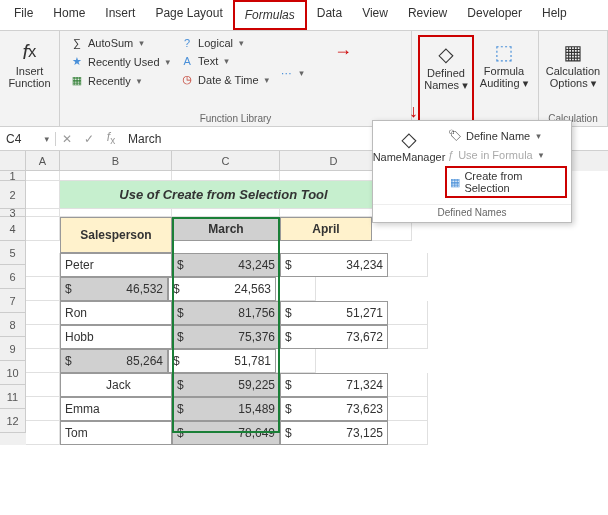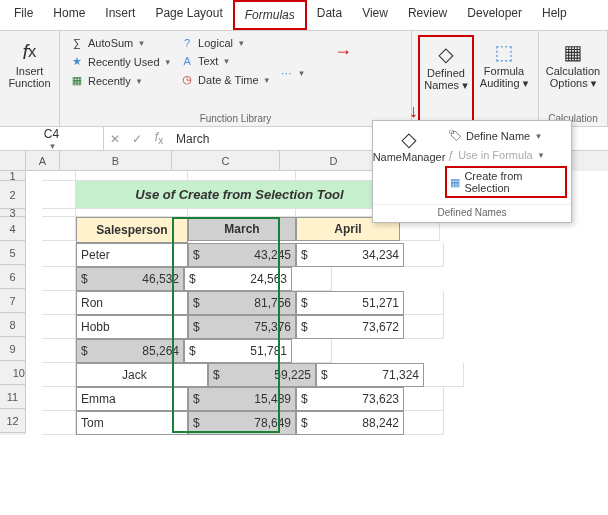--- a/index.html
+++ b/index.html
@@ -20,30 +20,30 @@
   .big-btn .lbl { text-align: center; font-size: 11px; line-height: 1.1; }
   .big-btn.boxed { border: 2px solid #c00; }
   .col-btns { display: flex; flex-direction: column; gap: 2px; }
   .small-btn { display: flex; align-items: center; gap: 4px; padding: 2px 4px; cursor: pointer; font-size: 11px; white-space: nowrap; }
   .small-btn .ic { width: 14px; text-align: center; }
   .chev { font-size: 9px; color: #666; margin-left: 2px; }
   .arrow-red { position: absolute; color: #c00; font-size: 18px; font-weight: bold; }
   
   
   .formula-bar { display: flex; align-items: center; border-bottom: 1px solid #d0d0d0; height: 24px; }
-  .namebox { width: 104px; border-right: 1px solid #d0d0d0; padding: 0 6px; display:flex; align-items:center; justify-content:space-between;flex-direction:column;}
+  .namebox { width: 56px; border-right: 1px solid #d0d0d0; padding: 0 6px; display:flex; align-items:center; justify-content:space-between;}
   .fb-btn { width: 22px; text-align: center; color: #999; }
   .fb-input { flex: 1; padding: 0 6px; }
   .corner { width: 26px; height: 20px; background: #f0f0f0; border-right: 1px solid #ccc; border-bottom: 1px solid #ccc; }
   .col-headers { display: flex; flex:1; background: #f0f0f0; }
   .col-h { border-right: 1px solid #ccc; border-bottom: 1px solid #ccc; height: 20px; text-align: center; font-size: 11px; line-height:20px; color:#555;}
   .row-headers { display: flex; flex-direction: column; background: #f0f0f0; }
   .row-h { width: 26px; border-bottom: 1px solid #ccc; border-right: 1px solid #ccc; text-align: center; font-size: 11px; color:#555;}
   .sheet { position: relative; }
-  .row { display: flex; margin-left: 16px; }
+  .row { display: flex; }
   .cell { border-right: 1px solid #e0e0e0; border-bottom: 1px solid #e0e0e0; padding: 0 4px; display:flex; align-items:center; font-size:12px;}
   
   .title-cell { background: #c6efce; font-weight: bold; font-style: italic; justify-content: center; font-size: 13px; }
   .hdr-cell { background: #fff2cc; font-weight: bold; justify-content: center; border: 1px solid #999; }
   .data-cell { border: 1px solid #999; }
   .money { justify-content: space-between; }
   .sel-col { background: #d0d0d0; }
   .sel-outline { position: absolute; border: 2px solid #1a7f37; pointer-events: none; }
   
   
@@ -206,21 +206,21 @@
   <div class="row-headers" id="rowheaders">
       <div class="row-h" style="height: 10px; line-height: 10px;">1</div>
       <div class="row-h" style="height: 28px; line-height: 28px;">2</div>
       <div class="row-h" style="height: 8px; line-height: 8px;">3</div>
       <div class="row-h" style="height: 24px; line-height: 24px;">4</div>
       <div class="row-h" style="height: 24px; line-height: 24px;">5</div>
       <div class="row-h" style="height: 24px; line-height: 24px;">6</div>
       <div class="row-h" style="height: 24px; line-height: 24px;">7</div>
       <div class="row-h" style="height: 24px; line-height: 24px;">8</div>
       <div class="row-h" style="height: 24px; line-height: 24px;">9</div>
-      <div class="row-h" style="height: 24px; line-height: 24px; text-align: right;">10</div>
+      <div class="row-h" style="height: 24px; line-height: 24px;">10</div>
       <div class="row-h" style="height: 24px; line-height: 24px;">11</div>
       <div class="row-h" style="height: 24px; line-height: 24px;">12</div>
     </div>
   <div class="sheet" id="sheet" style="position:relative;">
       <div class="row">
         <div class="cell " style="width: 34px; height: 10px;"></div>
         <div class="cell " style="width: 112px; height: 10px;"></div>
         <div class="cell " style="width: 108px; height: 10px;"></div>
         <div class="cell " style="width: 108px; height: 10px;"></div>
         <div class="cell " style="width: 40px; height: 10px;"></div>
@@ -232,23 +232,23 @@
       </div>
       <div class="row">
         <div class="cell " style="width: 34px; height: 8px;"></div>
         <div class="cell " style="width: 112px; height: 8px;"></div>
         <div class="cell " style="width: 108px; height: 8px;"></div>
         <div class="cell " style="width: 108px; height: 8px;"></div>
         <div class="cell " style="width: 40px; height: 8px;"></div>
       </div>
       <div class="row">
         <div class="cell " style="width: 34px; height: 24px;"></div>
-        <div class="cell hdr-cell" style="width: 112px; height: 26px;">Salesperson</div>
+        <div class="cell hdr-cell" style="width: 112px; height: 36px;">Salesperson</div>
         <div class="cell hdr-cell sel-col" style="width: 108px; height: 24px;">March</div>
-        <div class="cell hdr-cell" style="width: 104px; height: 24px;">April</div>
+        <div class="cell hdr-cell" style="width: 92px; height: 24px;">April</div>
         <div class="cell " style="width: 40px; height: 24px;"></div>
       </div>
       <div class="row">
         <div class="cell " style="width: 34px; height: 24px;"></div>
         <div class="cell data-cell" style="width: 112px; height: 24px;">Peter</div>
         <div class="cell data-cell money sel-col" style="width: 108px; height: 24px;">
           <span>$</span>
           <span>43,245</span>
         </div>
         <div class="cell data-cell money" style="width: 108px; height: 24px;">
@@ -302,21 +302,21 @@
           <span>85,264</span>
         </div>
         <div class="cell data-cell money" style="width: 108px; height: 24px;">
           <span>$</span>
           <span>51,781</span>
         </div>
         <div class="cell " style="width: 40px; height: 24px;"></div>
       </div>
       <div class="row">
         <div class="cell " style="width: 34px; height: 24px;"></div>
-        <div class="cell data-cell" style="width: 132px; height: 24px; padding-left: 45px;">Jack</div>
+        <div class="cell data-cell" style="width: 112px; height: 24px; padding-left: 45px;">Jack</div>
         <div class="cell data-cell money sel-col" style="width: 108px; height: 24px;">
           <span>$</span>
           <span>59,225</span>
         </div>
         <div class="cell data-cell money" style="width: 108px; height: 24px;">
           <span>$</span>
           <span>71,324</span>
         </div>
         <div class="cell " style="width: 40px; height: 24px;"></div>
       </div>
@@ -335,19 +335,19 @@
       </div>
       <div class="row">
         <div class="cell " style="width: 34px; height: 24px;"></div>
         <div class="cell data-cell" style="width: 112px; height: 24px;">Tom</div>
         <div class="cell data-cell money sel-col" style="width: 108px; height: 24px;">
           <span>$</span>
           <span>78,649</span>
         </div>
         <div class="cell data-cell money" style="width: 108px; height: 24px;">
           <span>$</span>
-          <span>88,242</span>
+          <span>73,125</span>
         </div>
         <div class="cell " style="width: 40px; height: 24px;"></div>
       </div>
       <div class="sel-outline" style="top: 46px; left: 146px; width: 108px; height: 216px;"></div>
     </div>
 </div>
 
 </body></html>

